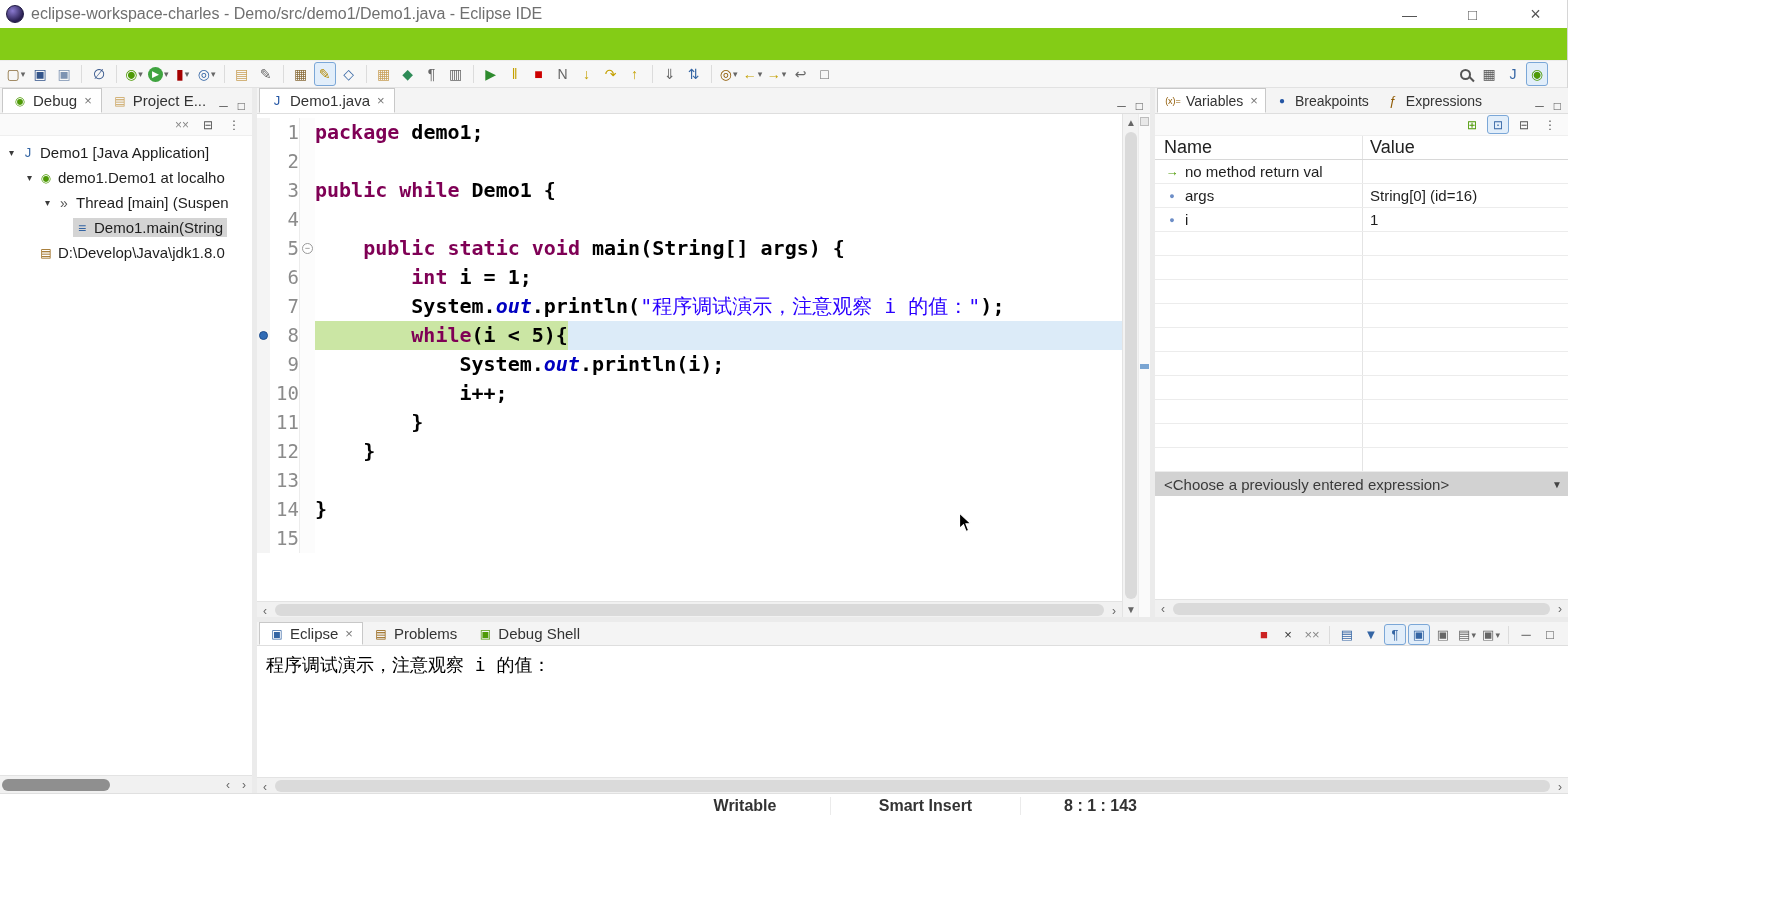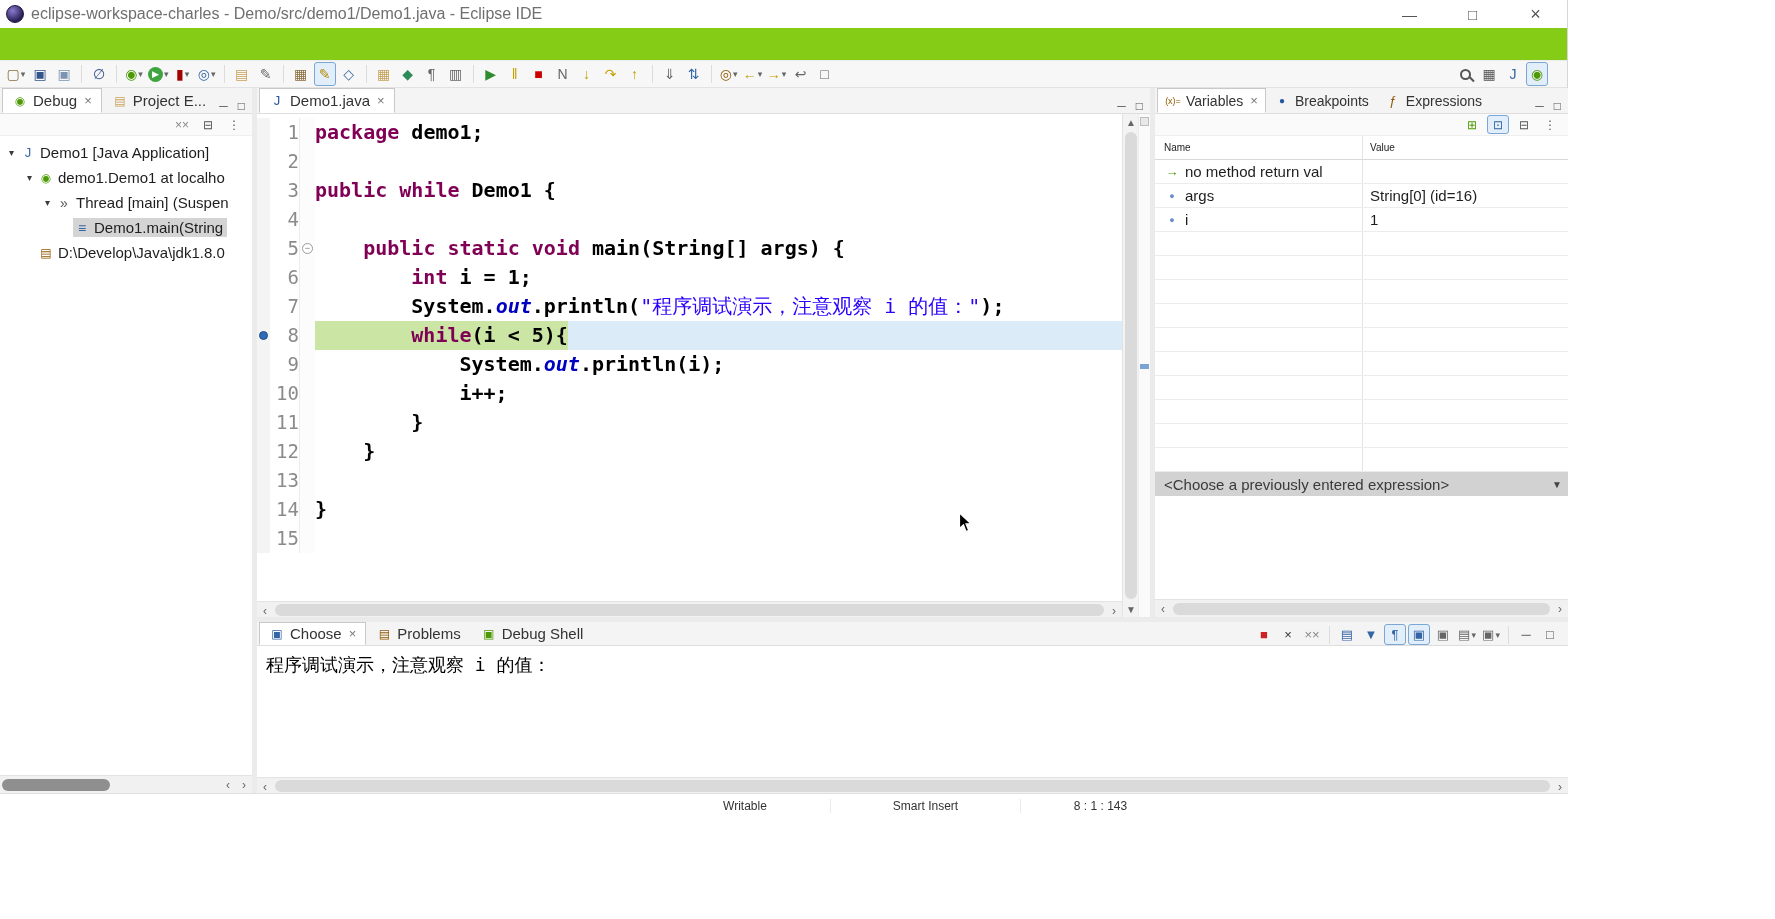--- a/index.html
+++ b/index.html
@@ -88,21 +88,21 @@
   .vscroll { width:16px; background:#f3f3f3; border-left:1px solid #e3e3e3; position:relative; flex:none; }
   .varr { position:absolute; left:0; width:16px; height:16px; display:flex; align-items:center; justify-content:center; color:#666; font-size:10px; }
   .vthumb { position:absolute; left:2px; width:12px; background:#dadada; border-radius:6px; }
   .ruler { width:12px; background:#fafafa; border-left:1px solid #ececec; position:relative; flex:none; }
   .ruler .rtop { position:absolute; top:3px; left:1px; width:9px; height:9px; background:#e8e8e8; border:1px solid #bdbdbd; }
   .ruler .rmark { position:absolute; top:250px; left:1px; width:9px; height:5px; background:#7aa5d2; }
 
   
   .vars { position:absolute; left:1155px; top:88px; width:413px; height:529px; background:#fff; display:flex; flex-direction:column; }
   .vars .tab { font-size:14px; padding:0 7px; }
-  .vheader { height:24px; display:flex; border-bottom:1px solid #d8d8d8; font-size:10px; color:#222; align-items:center; }
+  .vheader { height:24px; display:flex; border-bottom:1px solid #d8d8d8; font-size:18px; color:#222; align-items:center; }
   .vname { width:208px; display:flex; align-items:center; gap:5px; padding-left:9px; border-right:1px solid #e4e4e4;
            overflow:hidden; white-space:nowrap; height:100%; }
   .vval { flex:1; display:flex; align-items:center; padding-left:7px; overflow:hidden; white-space:nowrap; height:100%; }
   .vgrid { }
   .vrow { height:24px; display:flex; border-bottom:1px solid #ececec; font-size:15px; color:#1e1e1e; }
   .exprbar { height:24px; background:#d2d2d2; display:flex; align-items:center; font-size:15px; color:#3a3a3a;
              padding-left:9px; position:relative; }
   .exprdd { position:absolute; right:2px; top:2px; width:18px; height:20px; display:flex; align-items:center;
             justify-content:center; font-size:10px; color:#444; }
   .vdetail { flex:1; background:#fff; }
@@ -113,21 +113,21 @@
   .console .tab { height:23px; }
   .ctoolbar { margin-left:auto; display:flex; align-items:center; padding-right:6px; }
   .ctoolbar .tbtn { height:21px; font-size:13px; }
   .cbody { flex:1; overflow:hidden; }
   .cheader { font-size:15px; color:#000; padding:5px 0 0 9px; white-space:nowrap; }
   .coutput { font-family:"DejaVu Sans Mono","DejaVu Sans", monospace; font-size:18px; color:#000; padding:7px 0 0 9px; white-space:pre; }
 
   
   .statusbar { position:absolute; left:0; top:793px; width:1568px; height:24px; border-top:1px solid #e0e0e0;
                display:flex; align-items:center; background:#fff; padding-left:660px; }
-  .scell { font-size:12px; color:#333; text-align:center; }
+  .scell { font-size:16px; color:#333; text-align:center;font-weight:bold; }
   .scell:nth-child(1) { width:170px; }
   .scell:nth-child(2) { width:190px; border-left:1px solid #ebebeb; }
   .scell:nth-child(3) { width:160px; border-left:1px solid #ebebeb; }
 
   .cursor { position:absolute; left:958px; top:512px; z-index:50; }
 </style>
 </head>
 <body>
 
 <div class="app">
@@ -640,21 +640,21 @@
     </div>
   </div>
 
   <div class="sash" style="left:257px;top:617px;width:1311px;height:5px"></div>
 
   <div class="console">
     <div class="tabbar">
       <span style="display:flex;align-items:flex-end;height:100%">
           <div class="tab active">
             <span class="ic" style="color: rgb(52, 101, 164);">▣</span>
-            <span class="tlabel">Choose</span>
+            <span class="tlabel">Eclipse</span>
             <span class="tclose">×</span>
           </div>
           <div class="tab">
             <span class="ic" style="color: rgb(143, 89, 2);">▤</span>
             <span class="tlabel">Problems</span>
           </div>
           <div class="tab">
             <span class="ic" style="color: rgb(78, 154, 6);">▣</span>
             <span class="tlabel">Debug Shell</span>
           </div>

